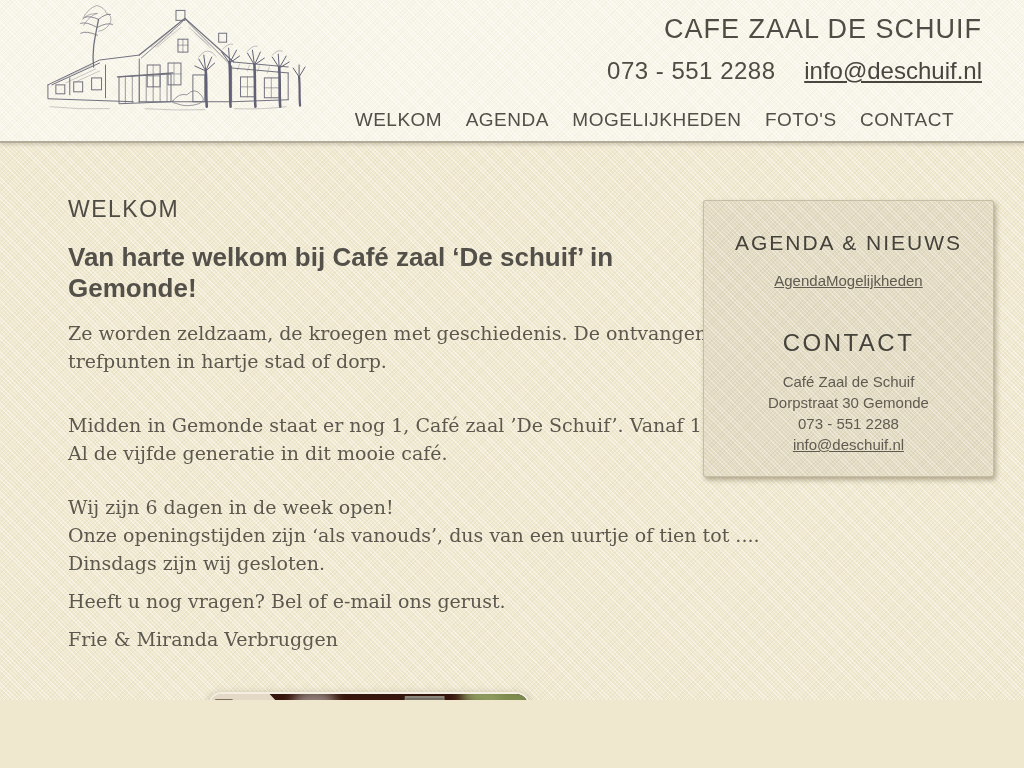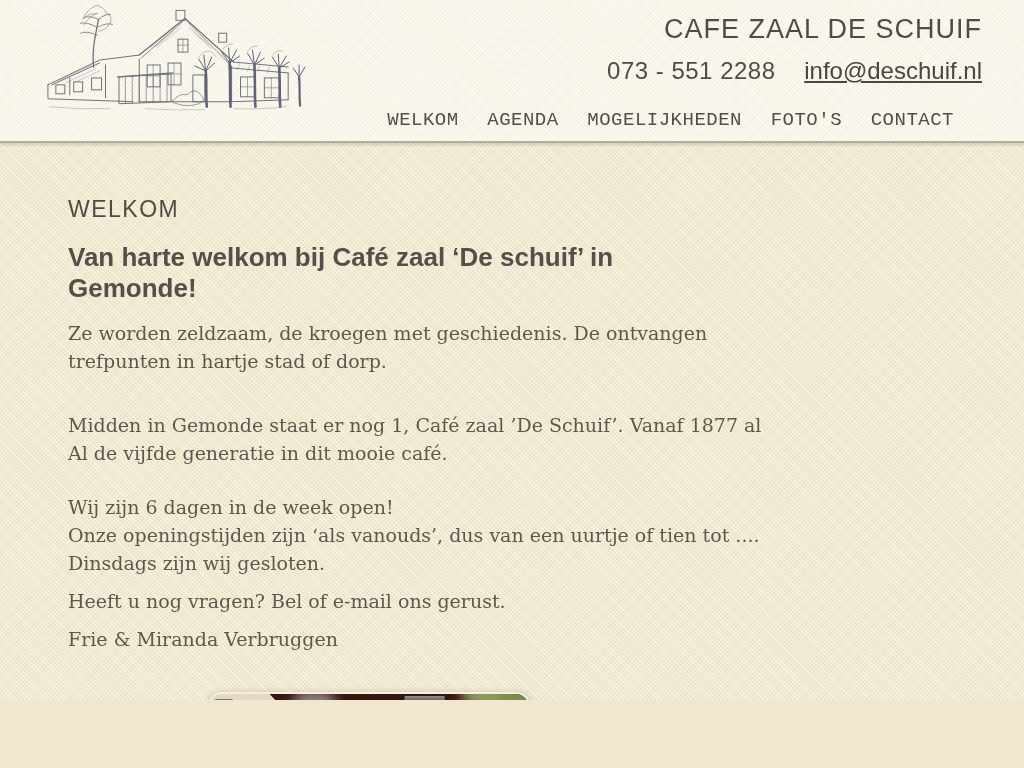--- a/index.html
+++ b/index.html
@@ -58,21 +58,20 @@
   .header-contact a {
     color: #49463f;
     text-decoration: underline;
     cursor: pointer;
   }
 
   .main-nav {
     position: absolute;
     top: 109px; right: 70px;
     white-space: nowrap;
-    font-family: Liberation Mono, monospace;
   }
   .main-nav a {
     font-size: 19px;
     letter-spacing: 0.5px;
     color: #524f48;
     text-decoration: none;
     margin-left: 19px;
     cursor: pointer;
   }
   .main-nav a:first-child { margin-left: 0; }
@@ -269,20 +268,33 @@
 
     <div class="para">
       <div>Heeft u nog vragen? Bel of e-mail ons gerust.</div>
     </div>
 
     <div class="para">
       <div>Frie &amp; Miranda Verbruggen</div>
     </div>
   </section>
 
+  <aside class="panel">
+    <h3 class="panel-heading">AGENDA &amp; NIEUWS</h3>
+    <div class="panel-links">
+      <a>Agenda</a><a>Mogelijkheden</a>
+    </div>
+    <h3 class="contact-heading">CONTACT</h3>
+    <div class="contact-lines">
+      <div>Café Zaal de Schuif</div>
+      <div>Dorpstraat 30 Gemonde</div>
+      <div>073 - 551 2288</div>
+      <div><a class="contact-email">info@deschuif.nl</a></div>
+    </div>
+  </aside>
 
   <figure class="photo-frame" style="margin:0">
     <svg viewBox="0 0 320 240" preserveAspectRatio="none">
       <defs>
         <filter id="pblur" x="-60%" y="-60%" width="220%" height="220%">
             <feGaussianBlur stdDeviation="6"></feGaussianBlur>
           </filter>
         <filter id="psoft" x="-20%" y="-20%" width="140%" height="140%">
             <feGaussianBlur stdDeviation="0.7"></feGaussianBlur>
           </filter>

